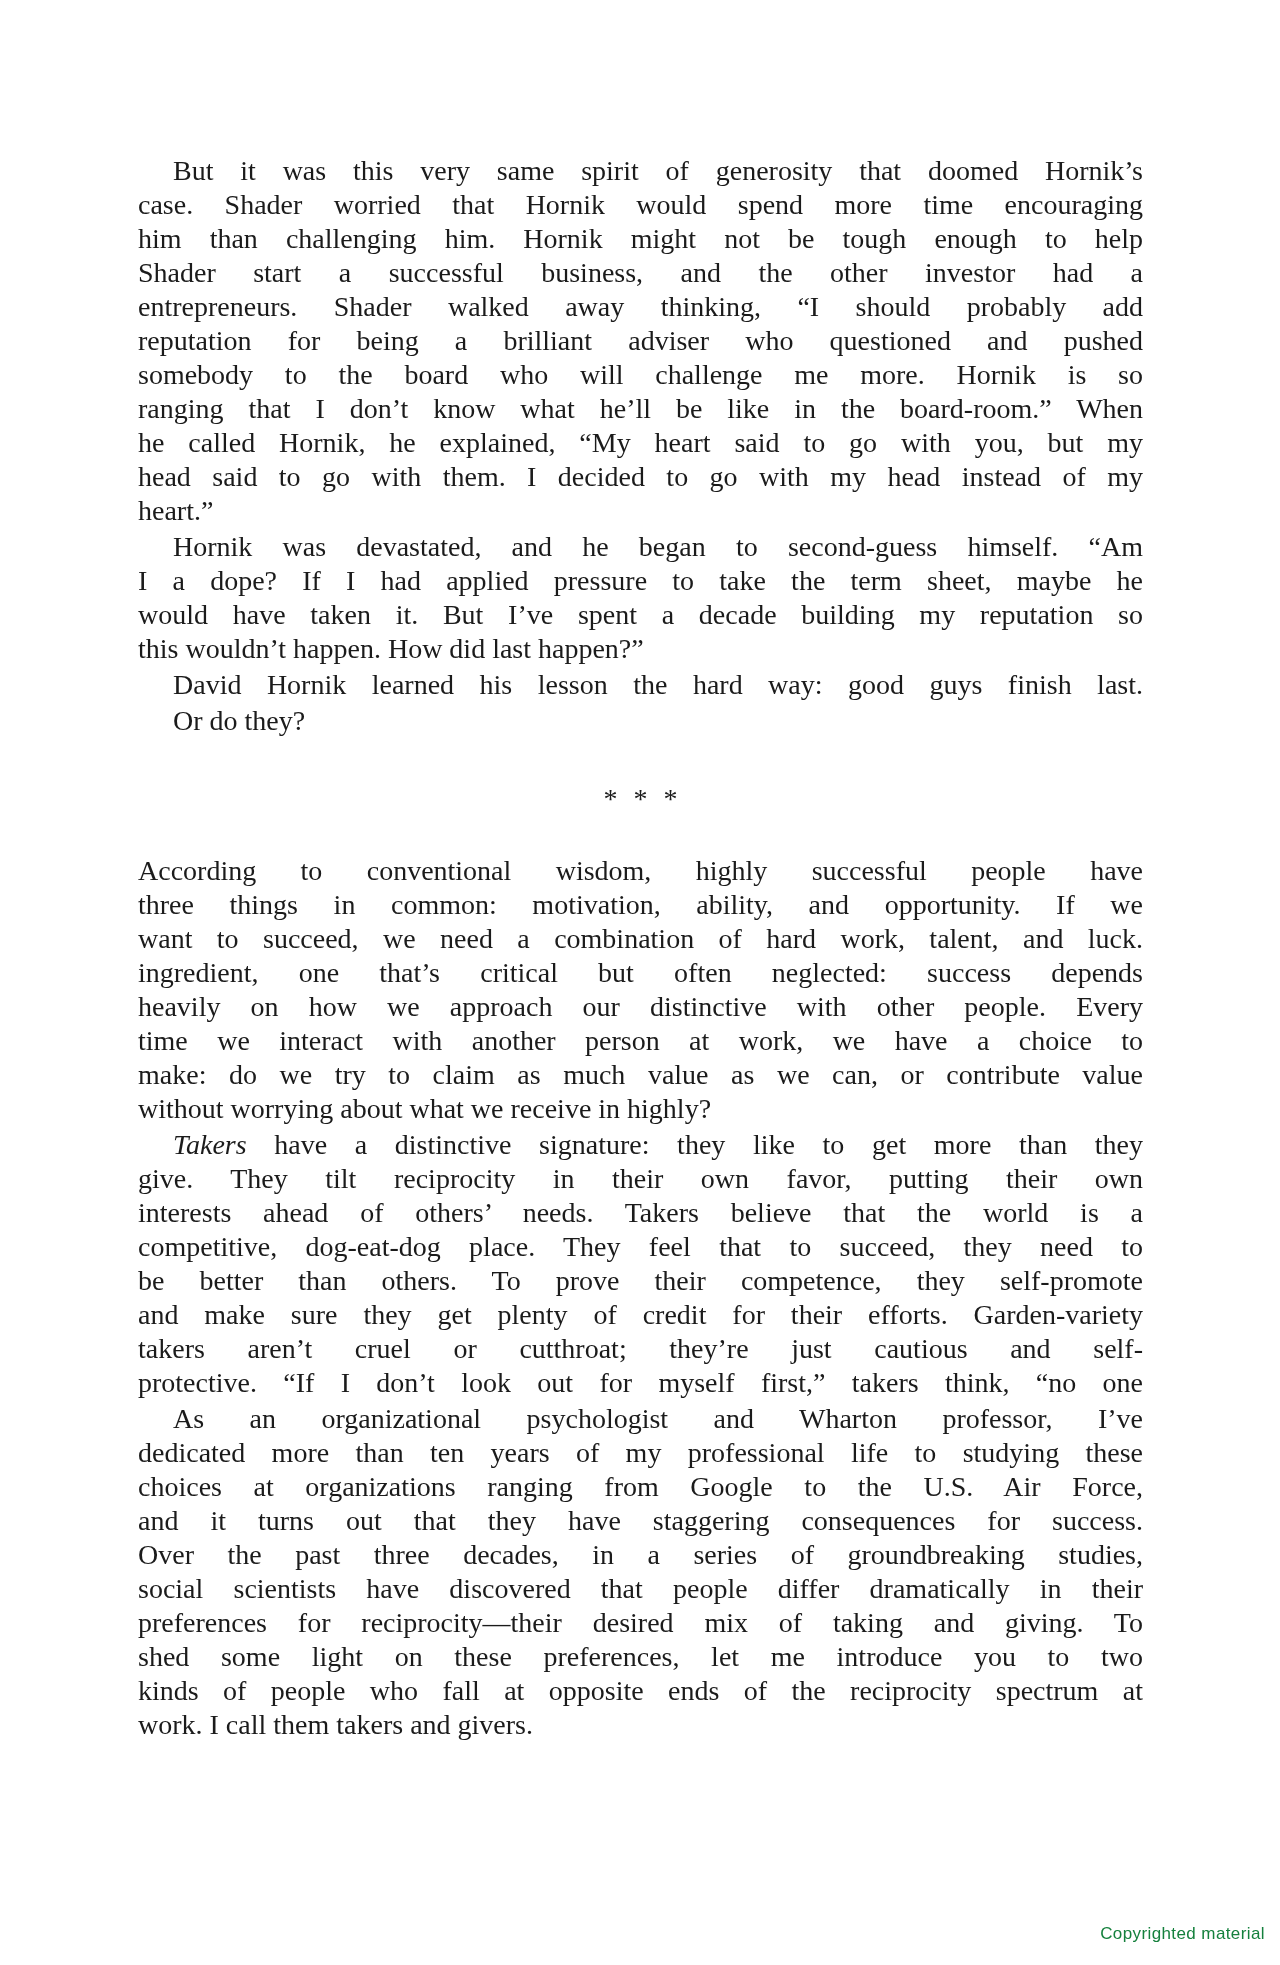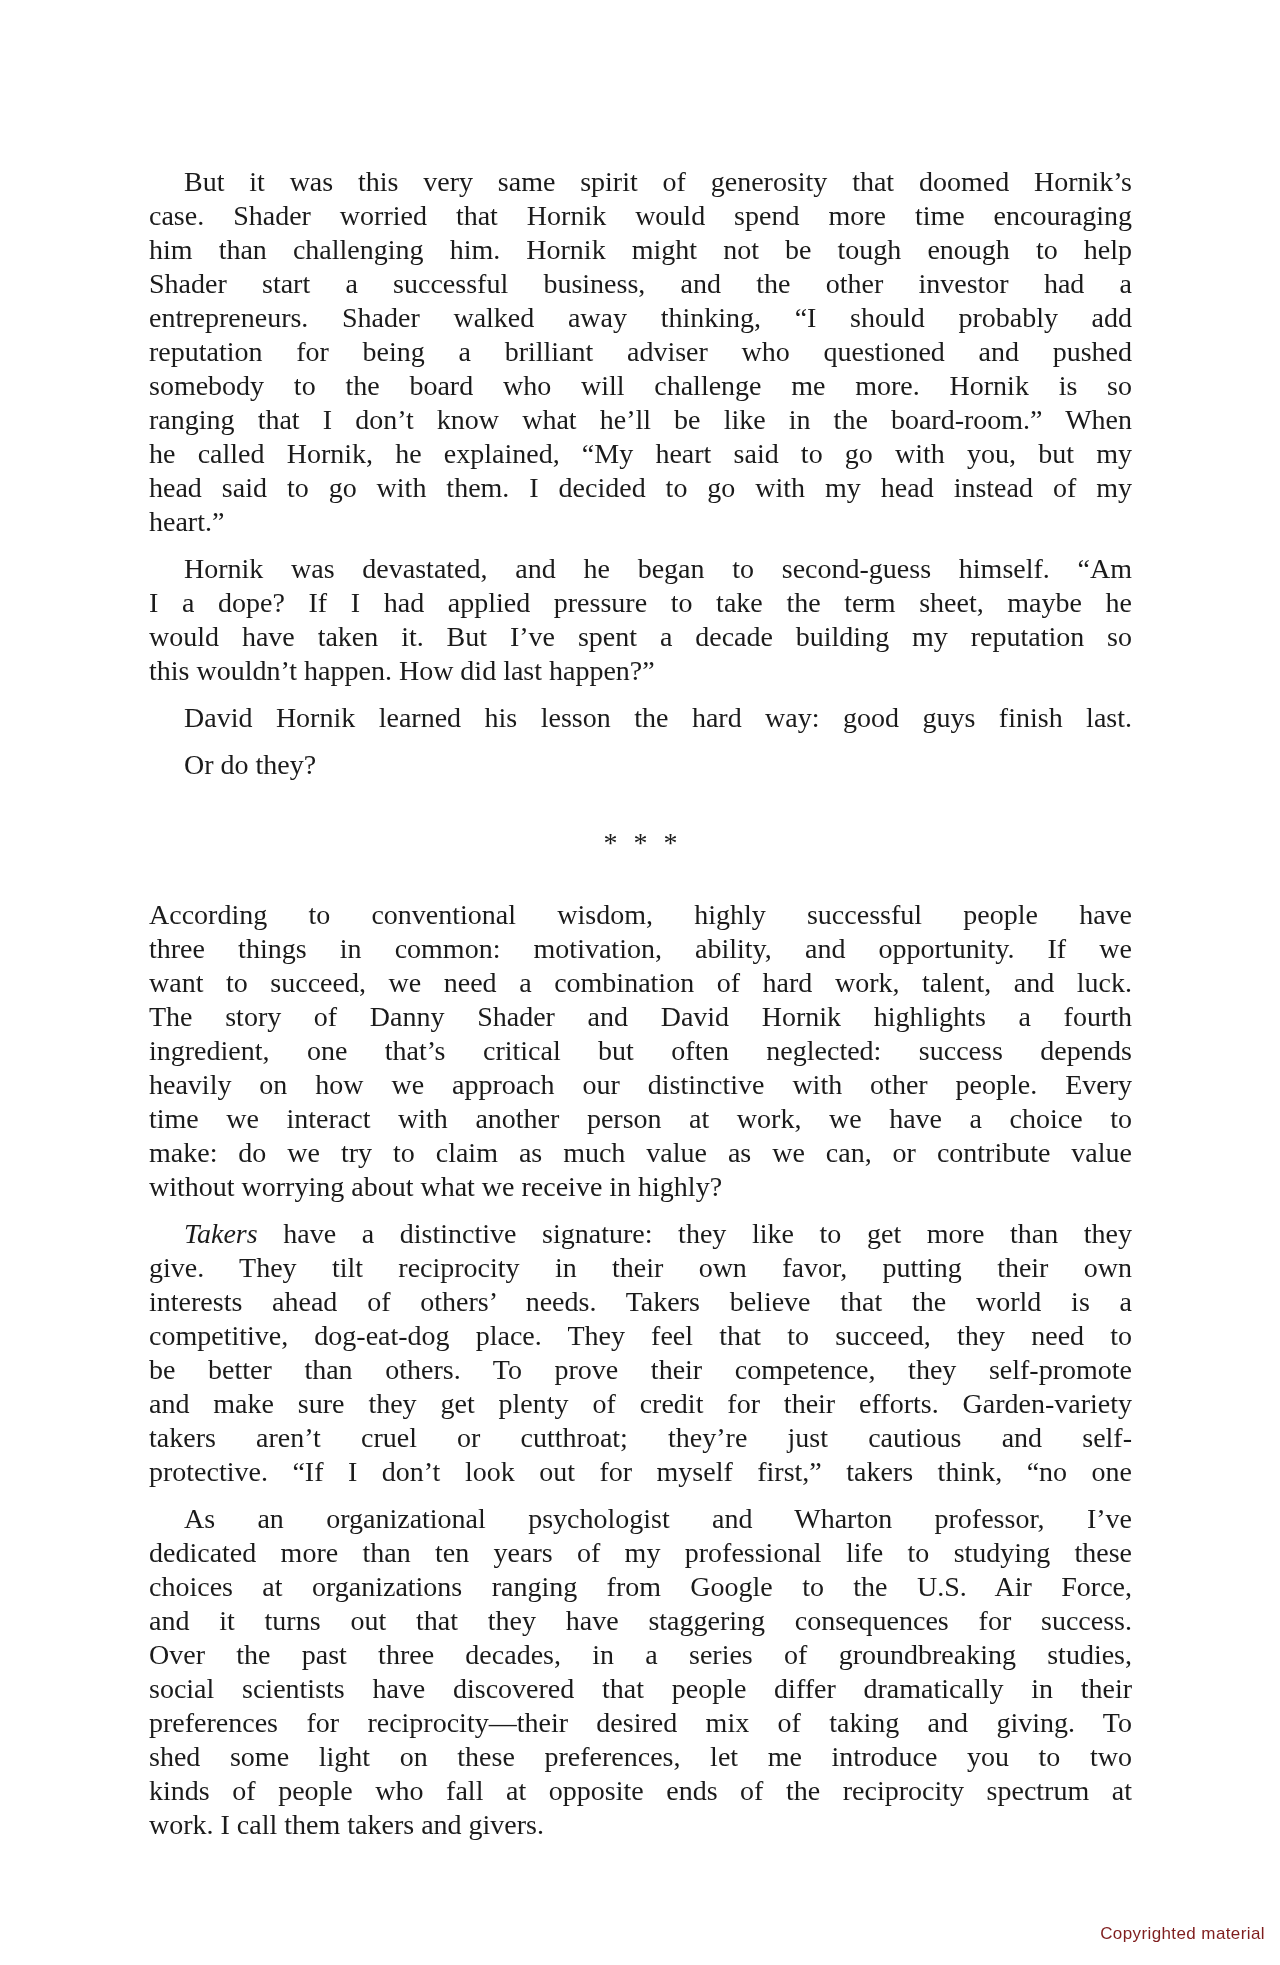--- a/index.html
+++ b/index.html
@@ -23,21 +23,21 @@
   }
   .text-block {
     position: absolute;
     left: 136px;
     top: 152px;
     width: 1009px;
     font-size: 28px;
     line-height: 34px;
     color: #1b1b1b;
   }
-  .para { margin: 13px; padding: 0; }
+  .para { margin: 2px; padding: 0; }
   .line {
     text-align: justify;
     text-align-last: justify;
     text-justify: inter-word;
   }
   .line.flush {
     text-align-last: left;
   }
   .line.indent {
     text-indent: 35px;
@@ -87,21 +87,20 @@
         <div class="line indent">David Hornik learned his lesson the hard way: good guys finish last.</div>
       </div>
       <div class="para">
         <div class="line indent flush">Or do they?</div>
       </div>
       <div class="separator">* * *</div>
       <div class="para">
         <div class="line">According to conventional wisdom, highly successful people have</div>
         <div class="line">three things in common: motivation, ability, and opportunity. If we</div>
         <div class="line">want to succeed, we need a combination of hard work, talent, and luck.</div>
-        <div class="line">The story of Danny Shader and David Hornik highlights a fourth</div>
         <div class="line">ingredient, one that’s critical but often neglected: success depends</div>
         <div class="line">heavily on how we approach our distinctive with other people. Every</div>
         <div class="line">time we interact with another person at work, we have a choice to</div>
         <div class="line">make: do we try to claim as much value as we can, or contribute value</div>
         <div class="line flush">without worrying about what we receive in highly?</div>
       </div>
       <div class="para">
         <div class="line indent"><i>Takers</i> have a distinctive signature: they like to get more than they</div>
         <div class="line">give. They tilt reciprocity in their own favor, putting their own</div>
         <div class="line">interests ahead of others’ needs. Takers believe that the world is a</div>
@@ -117,14 +116,14 @@
         <div class="line">choices at organizations ranging from Google to the U.S. Air Force,</div>
         <div class="line">and it turns out that they have staggering consequences for success.</div>
         <div class="line">Over the past three decades, in a series of groundbreaking studies,</div>
         <div class="line">social scientists have discovered that people differ dramatically in their</div>
         <div class="line">preferences for reciprocity—their desired mix of taking and giving. To</div>
         <div class="line">shed some light on these preferences, let me introduce you to two</div>
         <div class="line">kinds of people who fall at opposite ends of the reciprocity spectrum at</div>
         <div class="line flush">work. I call them takers and givers.</div>
       </div>
     </div>
-  <div class="watermark" style="color: #7f1d1d;">Copyrighted material</div>
+  <div class="watermark" style="color: #15803d;">Copyrighted material</div>
 </div>
 
 </body></html>

